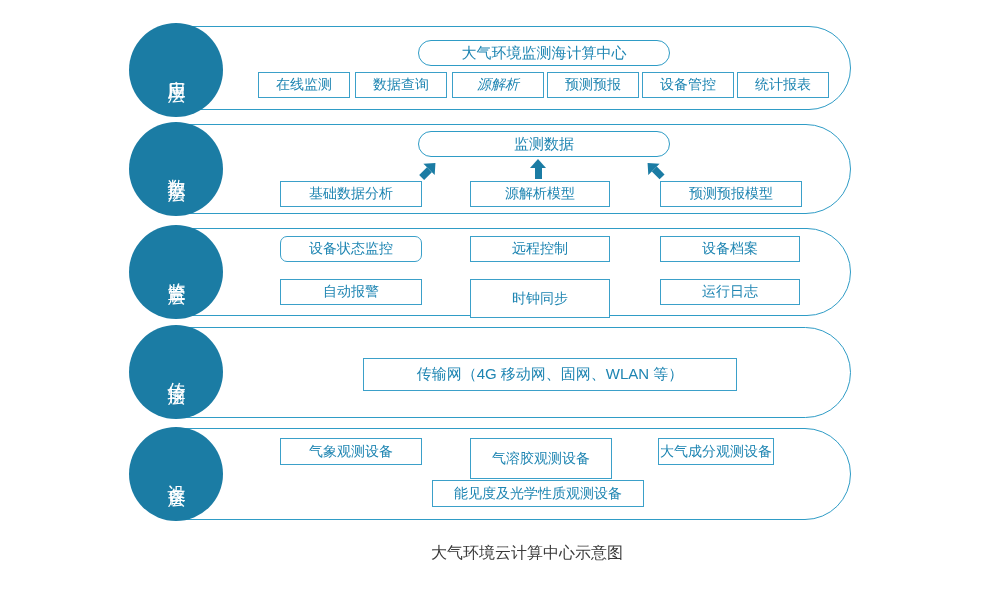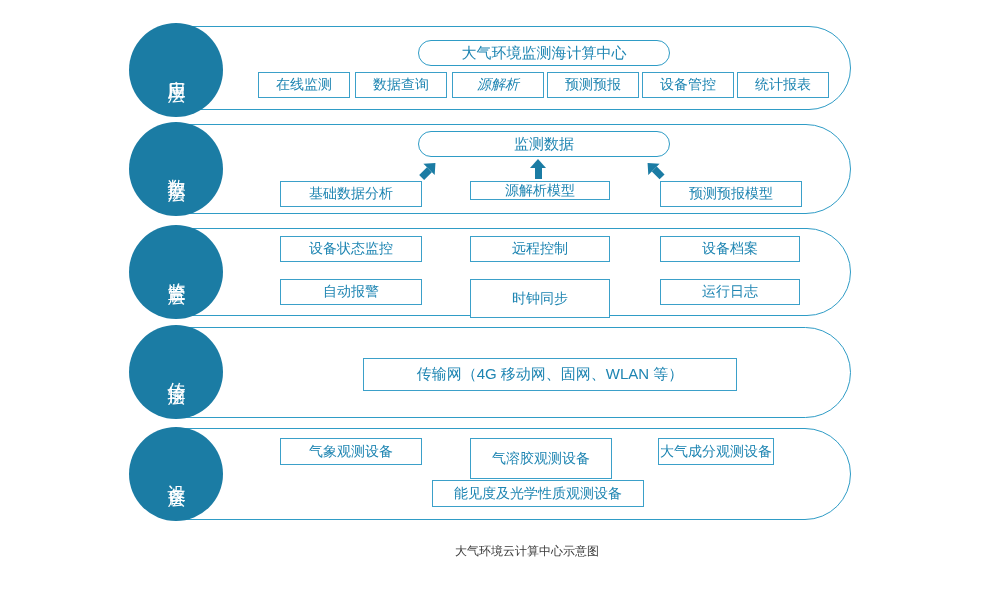--- a/index.html
+++ b/index.html
@@ -45,21 +45,21 @@
   .arrow .head {
     width:0; height:0; margin:0 auto;
     border-left:8px solid transparent; border-right:8px solid transparent;
     border-bottom:9px solid var(--arrow-fill);
   }
   .arrow .shaft { width:7px; height:11px; background:var(--arrow-fill); margin:0 auto; }
   .arrow.diag-r { transform:rotate(45deg); }
   .arrow.diag-l { transform:rotate(-45deg); }
   .caption {
     position:absolute; left:527px; top:543px; transform:translateX(-50%);
-    color:var(--caption-text); font-size:12px; white-space:nowrap;
+    color:var(--caption-text); font-size:16px; white-space:nowrap;
   }
 </style>
 </head>
 <body>
 
 <div class="stage">
 
   <div class="band" style="top:26px;height:84px;"></div>
   <div class="circle" style="top:23px;">
     <span>应用层</span>
@@ -87,28 +87,28 @@
   </div>
   <div class="arrow" style="left:529px;top:159px;">
     <div class="head"></div>
       <div class="shaft"></div>
   </div>
   <div class="arrow diag-l" style="left:646px;top:160px;">
     <div class="head"></div>
       <div class="shaft"></div>
   </div>
   <div class="node" style="left:280px;top:181px;width:142px;height:26px;">基础数据分析</div>
-  <div class="node" style="left:470px;top:181px;width:140px;height:19px;">源解析模型</div>
+  <div class="node" style="left:470px;top:181px;width:140px;height:26px;">源解析模型</div>
   <div class="node" style="left:660px;top:181px;width:142px;height:26px;">预测预报模型</div>
 
   <div class="band" style="top:228px;height:88px;"></div>
   <div class="circle" style="top:225px;">
     <span>监管层</span>
   </div>
-  <div class="node" style="left:280px;top:236px;width:142px;height:26px;">设备状态监控</div>
+  <div class="node" style="left:280px;top:236px;width:142px;height:26px;border-radius:7px;">设备状态监控</div>
   <div class="node" style="left:470px;top:236px;width:140px;height:26px;">远程控制</div>
   <div class="node" style="left:660px;top:236px;width:140px;height:26px;">设备档案</div>
   <div class="node" style="left:280px;top:279px;width:142px;height:26px;">自动报警</div>
   <div class="node" style="left:470px;top:279px;width:140px;height:39px;">时钟同步</div>
   <div class="node" style="left:660px;top:279px;width:140px;height:26px;">运行日志</div>
 
   <div class="band" style="top:327px;height:91px;"></div>
   <div class="circle" style="top:325px;">
     <span>传输层</span>
   </div>

